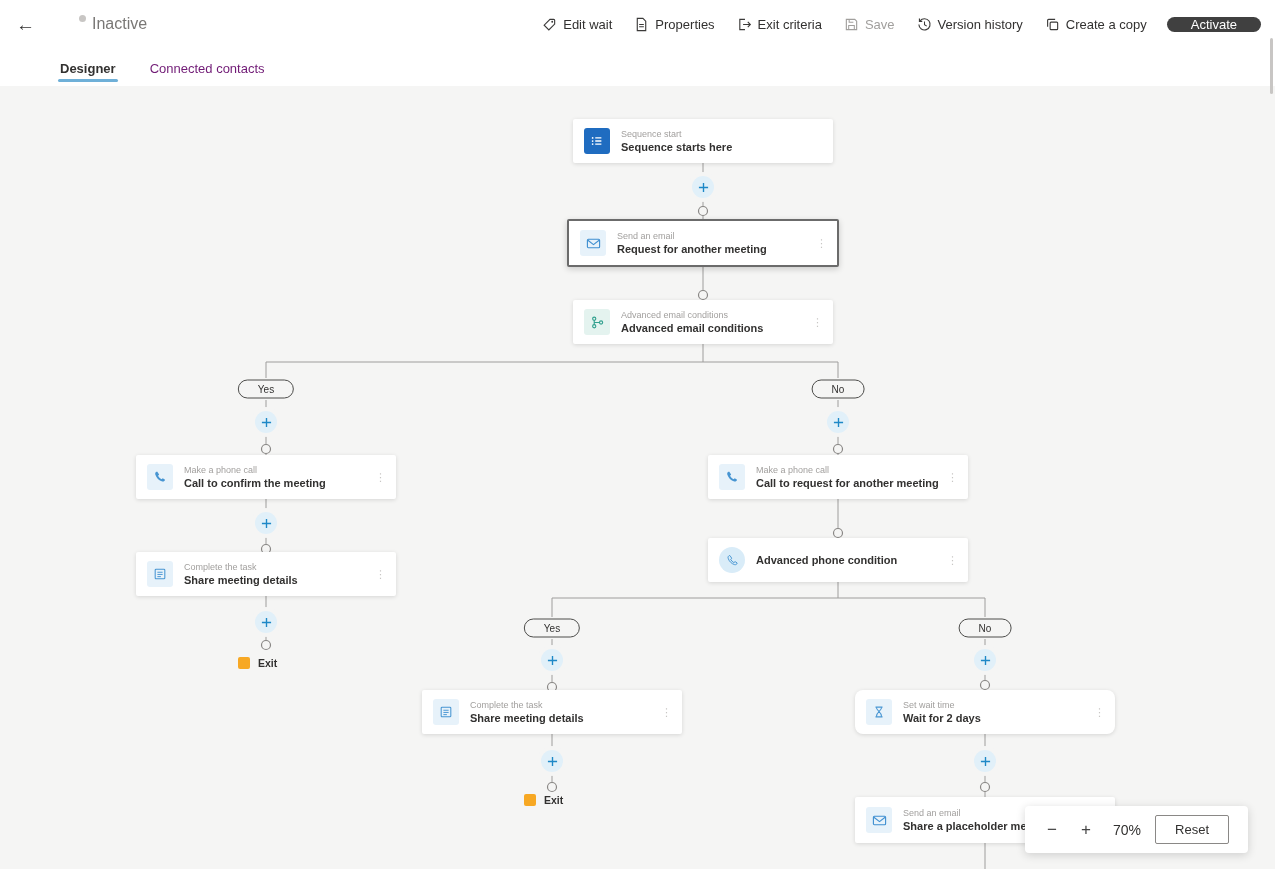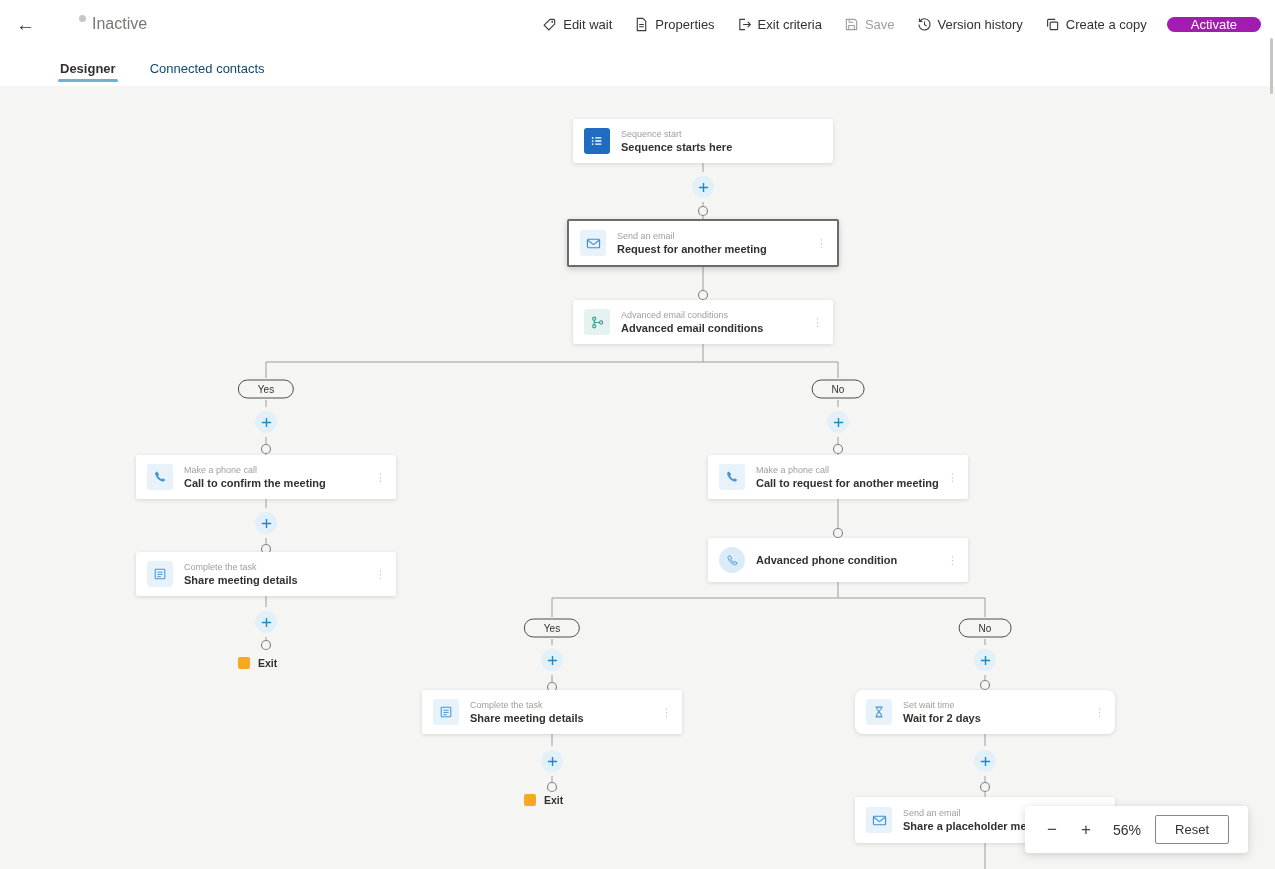--- a/index.html
+++ b/index.html
@@ -12,27 +12,27 @@
   .back { font-size:19px; color:#323130; cursor:pointer; margin-right:18px; line-height:1; }
   .title { font-size:15px; font-weight:bold; color:#252423; white-space:nowrap; }
   .status { display:flex; align-items:flex-start; margin-left:26px; color:#797775; font-size:16px; }
   .status-dot { width:7px; height:7px; border-radius:50%; background:#c8c6c4; margin-right:6px; }
   .spacer { flex:1; }
   .toolbar { display:flex; align-items:center; gap:22px; margin-right:20px; }
   .tb-item { display:flex; align-items:center; gap:6px; font-size:13px; color:#323130;
              cursor:pointer; white-space:nowrap; }
   .tb-item svg { display:block; }
   .tb-item.disabled { color:#a19f9d; cursor:default; }
-  .primary-btn { background:#a21caf; color:#fff; font-size:13px; border:none; border-radius:14px;
+  .primary-btn { background:#404040; color:#fff; font-size:13px; border:none; border-radius:14px;
                  padding:0 24px; cursor:pointer; font-family:inherit; }
 
   
   .tabs { position:absolute; left:0; top:48px; width:1275px; height:38px;
           display:flex; align-items:flex-end; padding:0 18px; gap:30px; background:#fff; }
-  .tab { font-size:13px; padding:8px 2px 10px; cursor:pointer; position:relative; color:#0c4a6e; }
+  .tab { font-size:13px; padding:8px 2px 10px; cursor:pointer; position:relative; color:#701a75; }
   .tab.active { color:#323130; font-weight:bold;margin-left:40px; }
   .tab.active::after { content:""; position:absolute; left:0; right:0; bottom:4px; height:3px;
                        border-radius:2px; background:#6fb0d8; }
 
   
   .canvas { position:absolute; left:0; top:86px; width:1275px; height:783px; background:#f5f5f4; }
   .lines { position:absolute; left:0; top:0; }
 
   .node { position:absolute; width:260px; height:44px; background:#fff; border-radius:2px;
           box-shadow:0 1px 4px rgba(0,0,0,.13); display:flex; align-items:center;
@@ -389,18 +389,18 @@
     </span>
     <span class="node-text">
       <span class="node-sub">Send an email</span>
       <span class="node-title">Share a placeholder meeting</span>
     </span>
   </div>
 
   <div class="zoombar">
     <button class="zoom-btn">−</button>
     <button class="zoom-btn">+</button>
-    <span class="zoom-level">56%</span>
+    <span class="zoom-level">70%</span>
     <button class="reset-btn">Reset</button>
   </div>
 </div>
 
 <div class="scroll-thumb"></div>
 
 </body></html>

